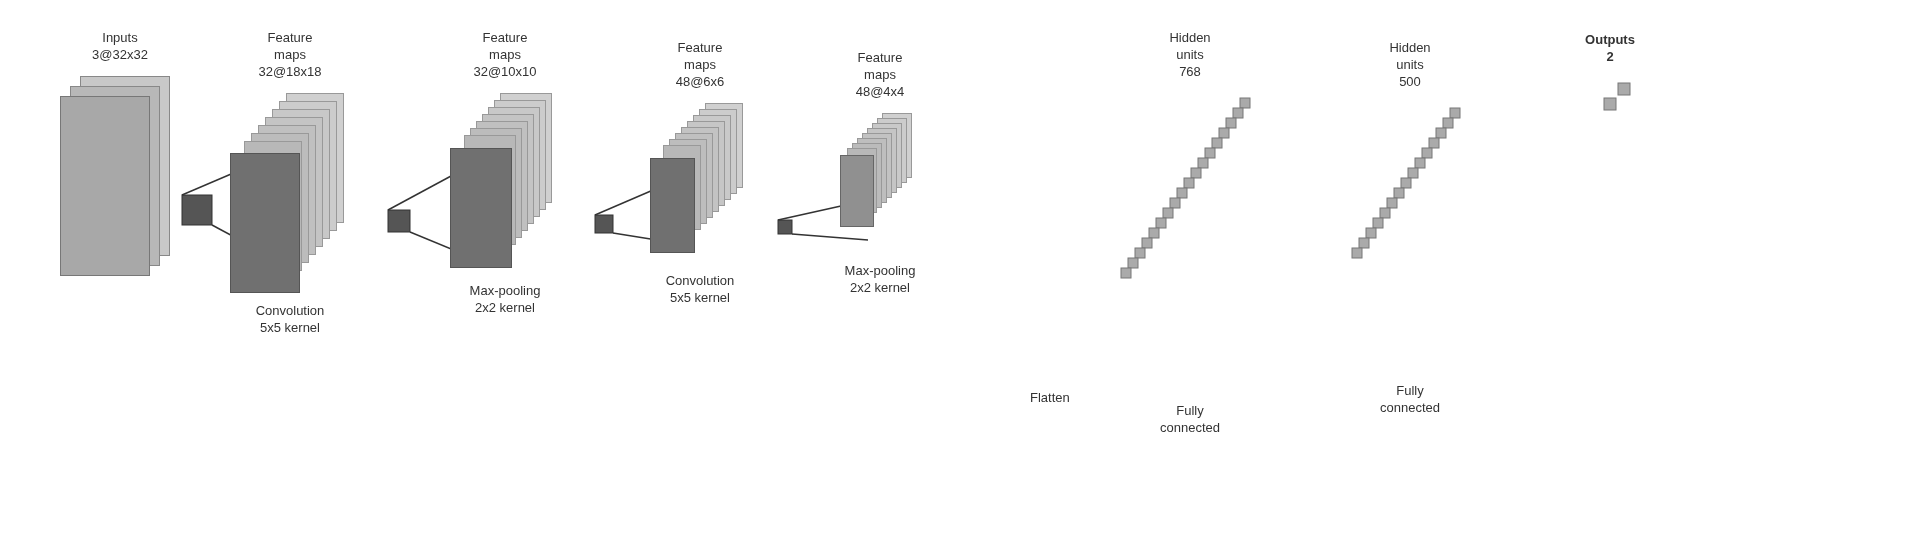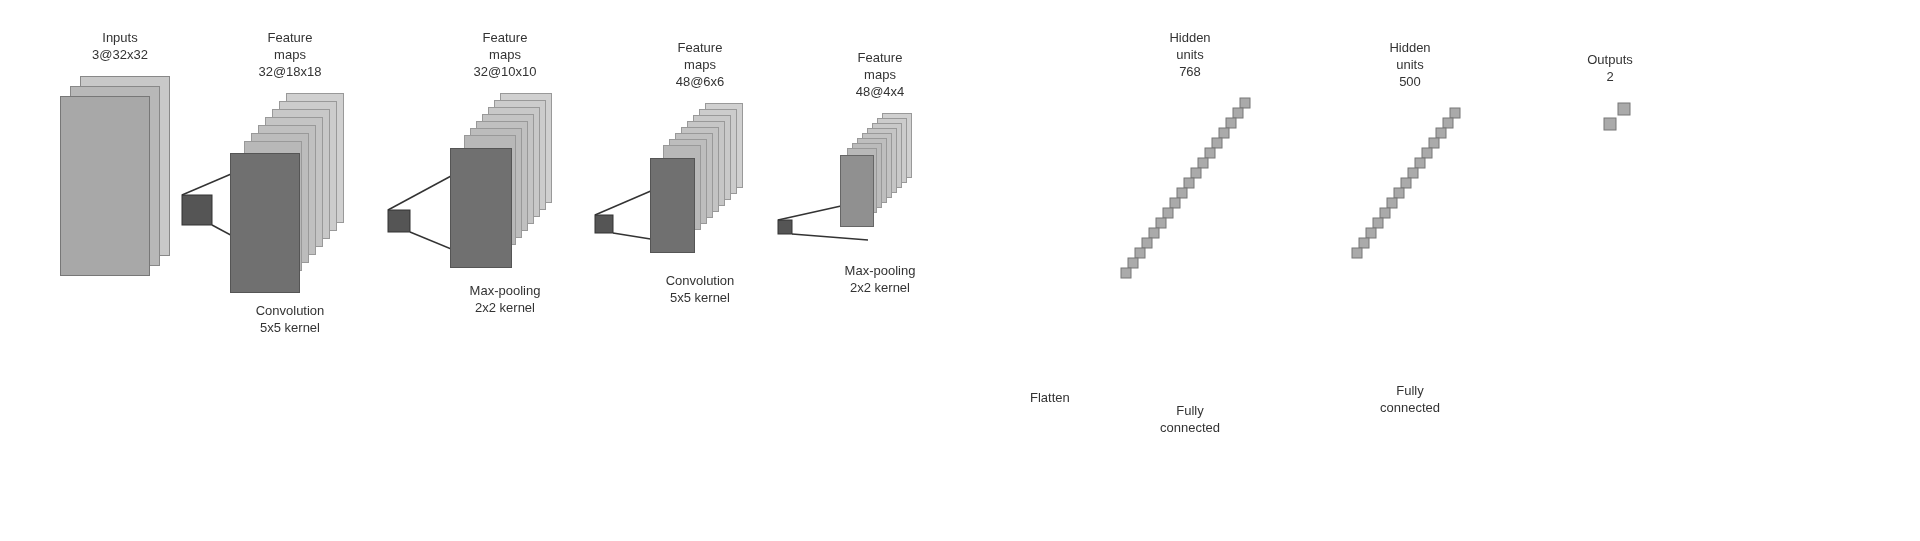--- a/index.html
+++ b/index.html
@@ -197,21 +197,21 @@
         <rect x="30" y="105" width="10" height="10" fill="#aaa" stroke="#777"></rect>
         <rect x="23" y="115" width="10" height="10" fill="#aaa" stroke="#777"></rect>
         <rect x="16" y="125" width="10" height="10" fill="#aaa" stroke="#777"></rect>
         <rect x="9" y="135" width="10" height="10" fill="#aaa" stroke="#777"></rect>
         <rect x="2" y="145" width="10" height="10" fill="#aaa" stroke="#777"></rect>
       </svg>
     </div>
     <div class="label-bottom">Fully<br>connected</div>
   </div>
 
-  <div class="layer-group" style="left:1580px; top:52px;">
+  <div class="layer-group" style="left:1580px; top:32px;font-weight:bold;">
     <div class="label-top">Outputs<br>2</div>
     <div style="position:relative; width:60px; height:80px; margin-top:4px;">
       <svg width="60" height="80">
         <rect x="38" y="5" width="12" height="12" fill="#aaa" stroke="#777"></rect>
         <rect x="24" y="20" width="12" height="12" fill="#aaa" stroke="#777"></rect>
       </svg>
     </div>
   </div>
 
 </div>

